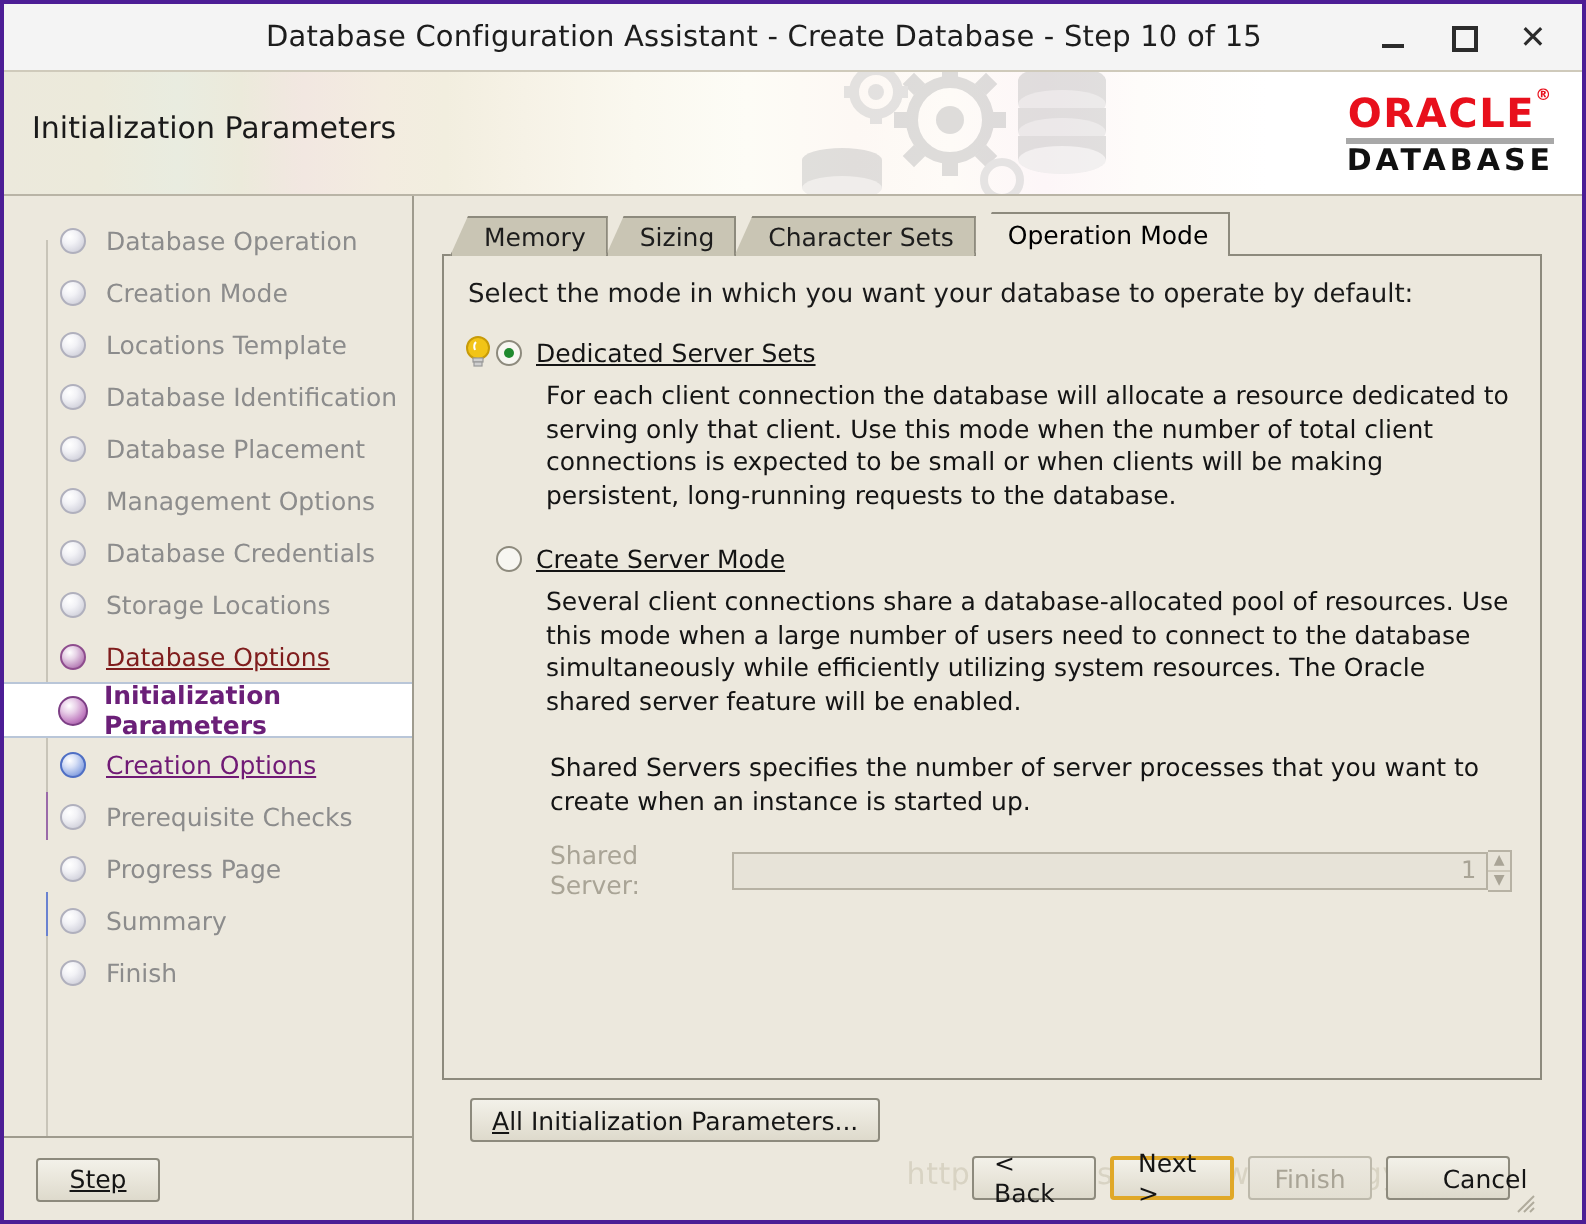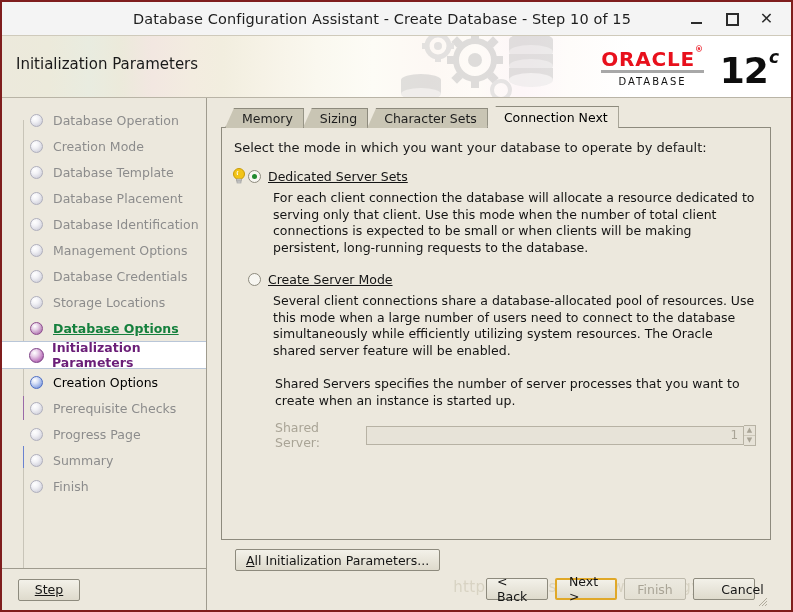--- a/index.html
+++ b/index.html
@@ -4,21 +4,21 @@
 <style>
   html,body{margin:0;padding:0;}
   body{
     width:793px;height:612px;overflow:hidden;
     font-family:"DejaVu Sans","Liberation Sans",sans-serif;
     background:#6e8294;
   }
   .window{
     position:absolute;left:0;top:0;width:793px;height:612px;
     box-sizing:border-box;
-    border:2px solid #7f1d1d;
+    border:2px solid #4c1d95;
     background:#ece8dd;
     display:flex;flex-direction:column;
   }
   
   .titlebar{
     height:33px;flex:0 0 33px;background:#f4f4f4;
     border-bottom:1px solid #cfcabb;
     display:flex;align-items:center;position:relative;
   }
   .title-text{
@@ -47,31 +47,31 @@
       #faf8ef 40%, #fdfcf6 47%, #fdf8f4 54%, #fefbf7 60%,
       #fdf6f8 66%, #fefcfa 72%, #ffffff 80%, #ffffff 100%);
   }
   .banner-title{
     position:absolute;left:14px;top:19px;font-size:15px;color:#1a1a1a;
     font-family:"DejaVu Sans","Liberation Sans",sans-serif;
   }
   .banner-art{position:absolute;right:228px;top:-6px;width:180px;height:70px;opacity:.55;}
   .oracle-logo{
     position:absolute;right:14px;top:8px;height:46px;
-    display:flex;align-items:center;gap:16px;
+    display:flex;align-items:center;gap:6px;flex-direction:column;
   }
   .o-left{display:flex;flex-direction:column;align-items:center;}
   .o-word{
     color:#e8101c;font-weight:bold;font-size:20px;letter-spacing:0.8px;
     font-family:"DejaVu Sans","Liberation Sans",sans-serif;line-height:20px;
     position:relative;
   }
   .o-word sup{font-size:8px;vertical-align:super;top:-6px;position:relative;}
   .o-rule{width:100%;height:3px;background:#a8a8a8;margin:2px 0 2px 0;}
-  .o-db{color:#111;font-weight:normal;font-size:10px;letter-spacing:2px;line-height:13px;}
+  .o-db{color:#111;font-weight:bold;font-size:15px;letter-spacing:2px;line-height:13px;}
   .o-ver{
     color:#0d0d0d;font-weight:bold;font-size:36px;line-height:34px;
     font-family:"DejaVu Sans","Liberation Sans",sans-serif;letter-spacing:-1px;
   }
   .o-ver i{font-size:17px;font-style:italic;vertical-align:super;position:relative;top:-7px;left:1px;}
 
   
   .body-area{flex:1;display:flex;min-height:0;}
   .sidebar{
     width:205px;flex:0 0 205px;background:#ece8dd;
@@ -99,22 +99,22 @@
   .bullet.active{
     width:15px;height:15px;flex:0 0 15px;margin-right:8px;margin-left:-1px;
     background:radial-gradient(circle at 35% 30%, #ffffff 0%, #e8cfe8 30%, #c07cc0 68%, #7d3f85 100%);
     border:1px solid #7d3f85;
   }
   .bullet.next{
     background:radial-gradient(circle at 35% 30%, #ffffff 0%, #d7e0f6 32%, #93abe4 70%, #4f6fc4 100%);
     border:1px solid #4f6fc4;
   }
   .nav-label{font-size:12.5px;color:#8c8c8c;}
-  .nav-label.link-done{color:#15803d;text-decoration:underline;font-weight:bold;}
-  .nav-label.link-next{color:#000000;}
+  .nav-label.link-done{color:#7f1d1d;text-decoration:underline;}
+  .nav-label.link-next{color:#701a75;text-decoration:underline;}
   .nav-label.cur{color:#6b1f78;font-weight:bold;font-size:12.5px;}
   .rail-seg{position:absolute;left:21px;width:1px;background:#c8c4b8;z-index:1;}
   .rail-seg.pp{background:#9a6aa8;}
   .rail-seg.bb{background:#6a82d0;}
 
   .sidebar-bottom{
     position:absolute;left:0;right:0;bottom:0;height:42px;
     border-top:1px solid #9f9b8e;box-sizing:border-box;
     display:flex;align-items:center;padding-left:16px;background:#ece8dd;
   }
@@ -280,29 +280,29 @@
         <div class="nav-item">
           <span class="bullet"></span>
           <span class="nav-label">Database Operation</span>
         </div>
         <div class="nav-item">
           <span class="bullet"></span>
           <span class="nav-label">Creation Mode</span>
         </div>
         <div class="nav-item">
           <span class="bullet"></span>
-          <span class="nav-label">Database Template</span>
+          <span class="nav-label">Locations Template</span>
+        </div>
+        <div class="nav-item">
+          <span class="bullet"></span>
+          <span class="nav-label">Database Identification</span>
         </div>
         <div class="nav-item">
           <span class="bullet"></span>
           <span class="nav-label">Database Placement</span>
-        </div>
-        <div class="nav-item">
-          <span class="bullet"></span>
-          <span class="nav-label">Database Identification</span>
         </div>
         <div class="nav-item">
           <span class="bullet"></span>
           <span class="nav-label">Management Options</span>
         </div>
         <div class="nav-item">
           <span class="bullet"></span>
           <span class="nav-label">Database Credentials</span>
         </div>
         <div class="nav-item">
@@ -352,21 +352,21 @@
         <div class="tab">
             <span>Memory</span>
           </div>
         <div class="tab">
             <span>Sizing</span>
           </div>
         <div class="tab">
             <span>Character Sets</span>
           </div>
         <div class="tab active">
-            <span>Connection Next</span>
+            <span>Operation Mode</span>
           </div>
       </div>
 
       <div class="panel">
         <div class="panel-intro">Select the mode in which you want your database to operate by default:</div>
 
         <div class="opt-row">
           <svg class="bulb" viewBox="0 0 14 17">
             <ellipse cx="7" cy="6" rx="5.5" ry="5.5" fill="#f2c417" stroke="#c89b08" stroke-width="1"></ellipse>
             <rect x="4.5" y="11" width="5" height="2" fill="#cfcfcf" stroke="#9a9a9a" stroke-width="0.6"></rect>

